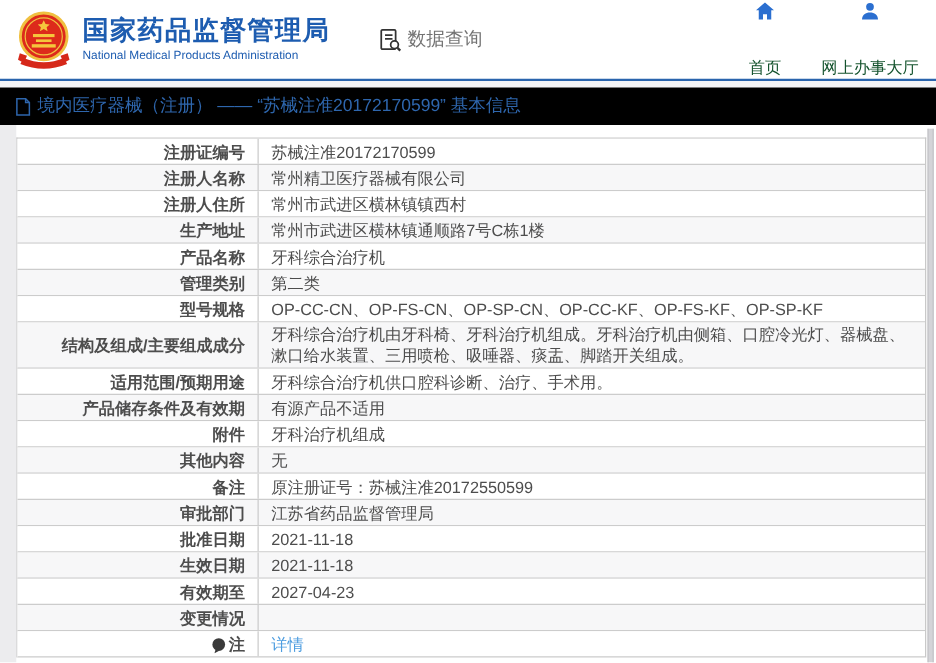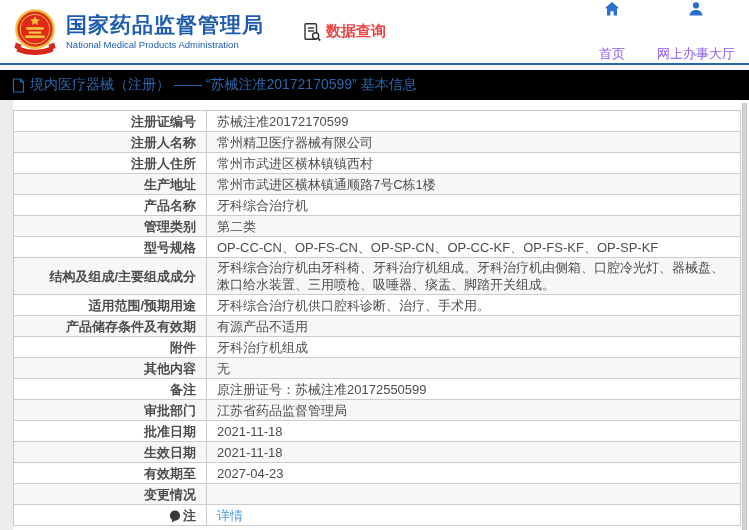--- a/index.html
+++ b/index.html
@@ -8,25 +8,25 @@
   .page { position:relative; width:749px; height:474px; background:#fff; }
 
   
   .site-header { height:63px; background:#fff; display:flex; align-items:center; }
   .logo { margin-left:12px; width:46px; height:48px; flex:0 0 auto; }
   .agency { margin-left:8px; color:#1d5cb0; }
   .agency-cn { font-size:21px; font-weight:bold; letter-spacing:1px; line-height:24px; }
   .agency-en { font-size:9.5px; line-height:13px; margin-top:1px; }
   .data-query { margin-left:38px; display:flex; align-items:center; cursor:pointer; }
   .dq-icon { width:20px; height:20px; margin-right:4px; display:inline-flex; }
-  .dq-label { font-size:15px; font-weight:bold; color:#ef4444; }
+  .dq-label { font-size:15px; font-weight:normal; color:#737373; }
   .top-nav { margin-left:auto; margin-right:14px; display:flex; gap:32px; }
   .nav-item { display:flex; flex-direction:column; align-items:center; cursor:pointer; text-decoration:none; }
   .nav-icon { width:16px; height:16px; margin-bottom:4px; display:inline-flex; }
-  .nav-label { font-size:13px; color:#8b5cf6;margin-top:24px; }
+  .nav-label { font-size:13px; color:#14532d;margin-top:24px; }
 
   .blue-line { height:2px; background:#2a64ad; }
 
   
   .content { position:relative; height:465px; background:#fff; }
   .pre-bar-gap { height:5px; background:#f4f4f6; }
   .title-bar { height:30px; background:#000000; display:flex; align-items:center; padding-left:12px; }
   .doc-icon { width:13px; height:15px; margin-right:5px; display:inline-flex; }
   .title-text { font-size:14px; color:#2e66ad; }
 

